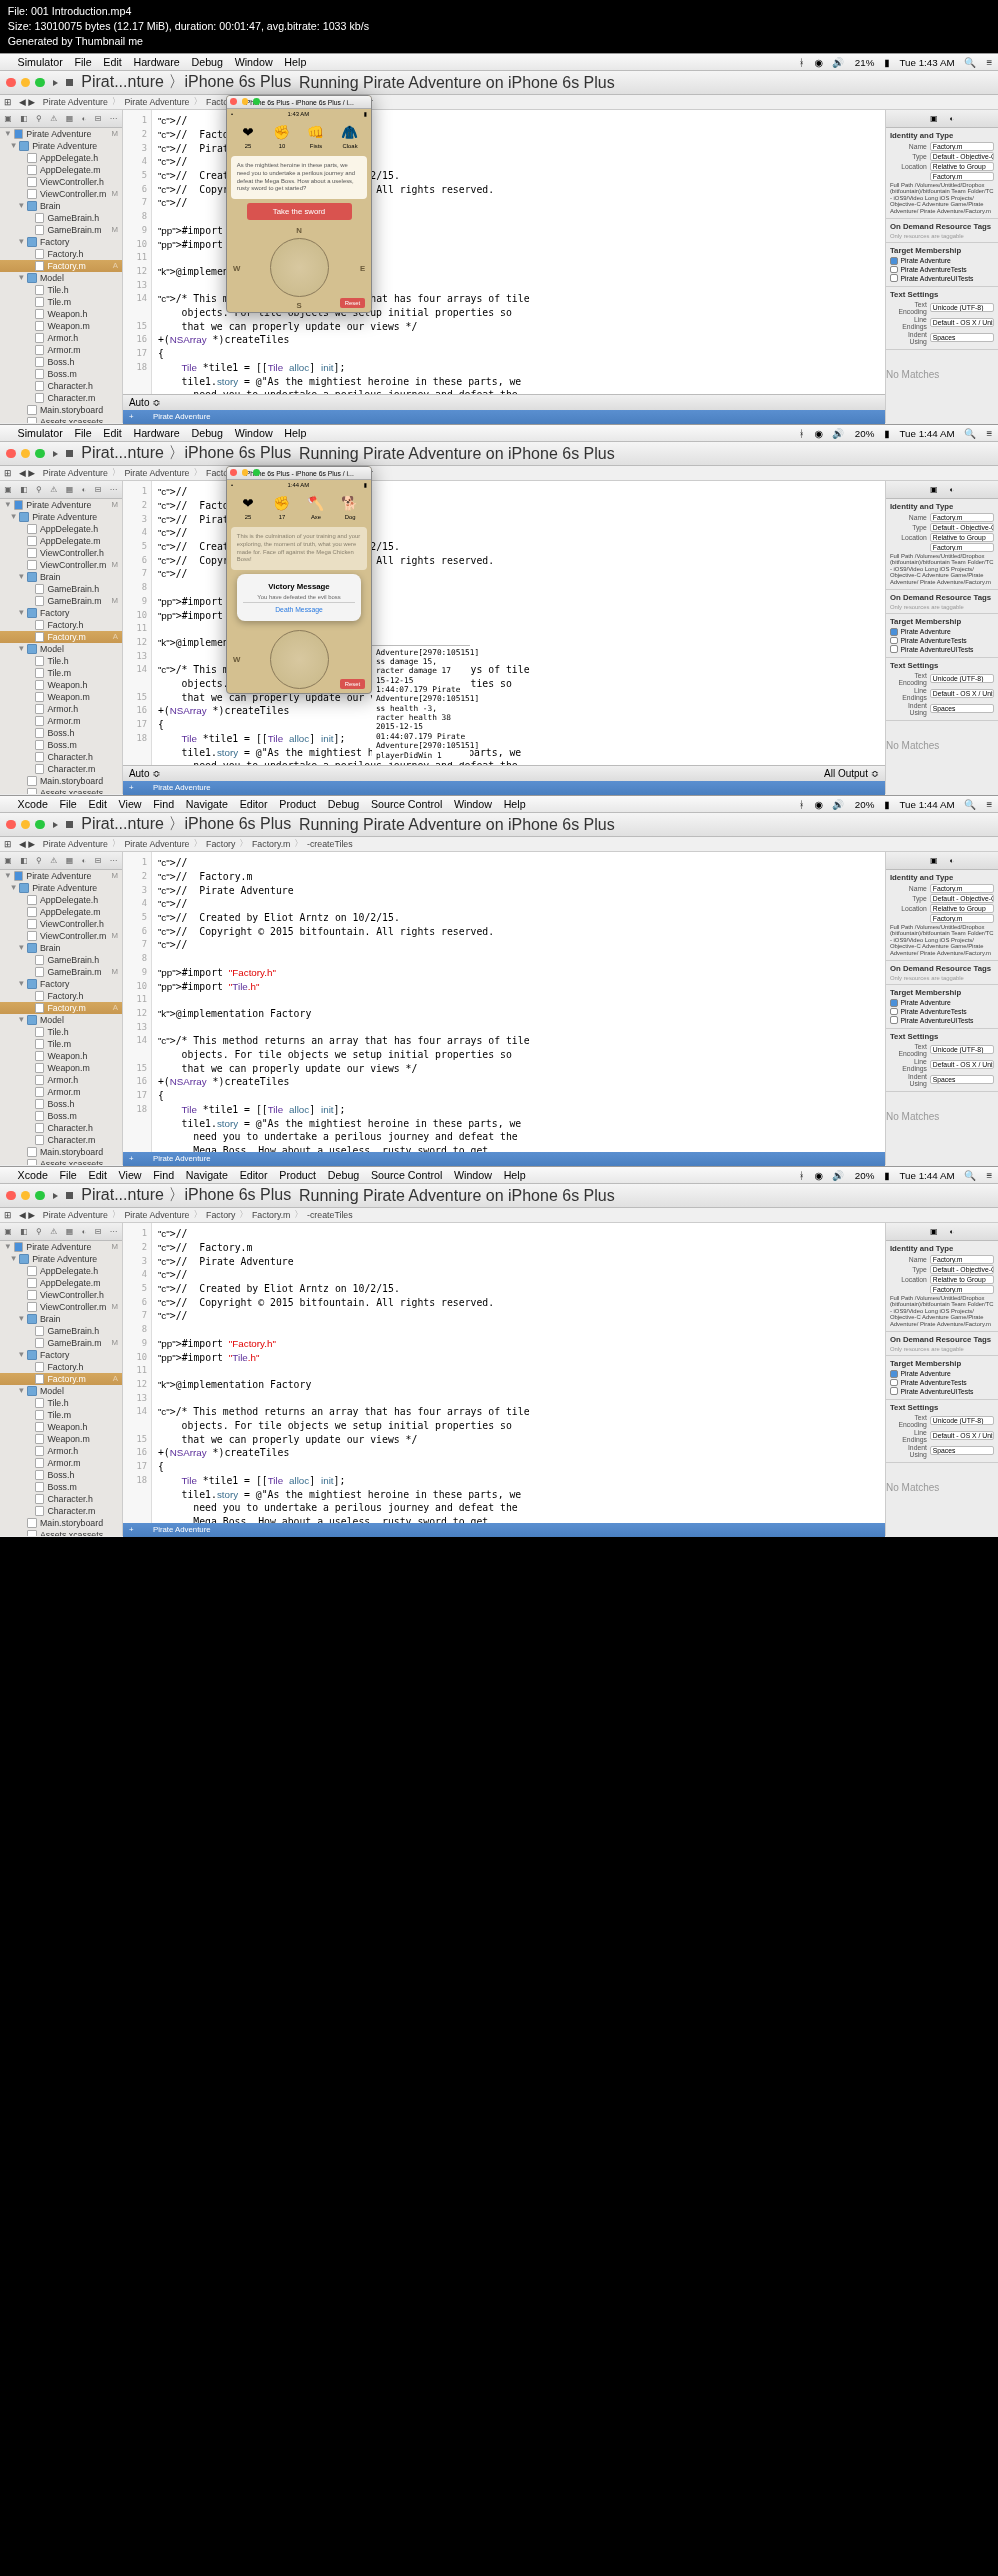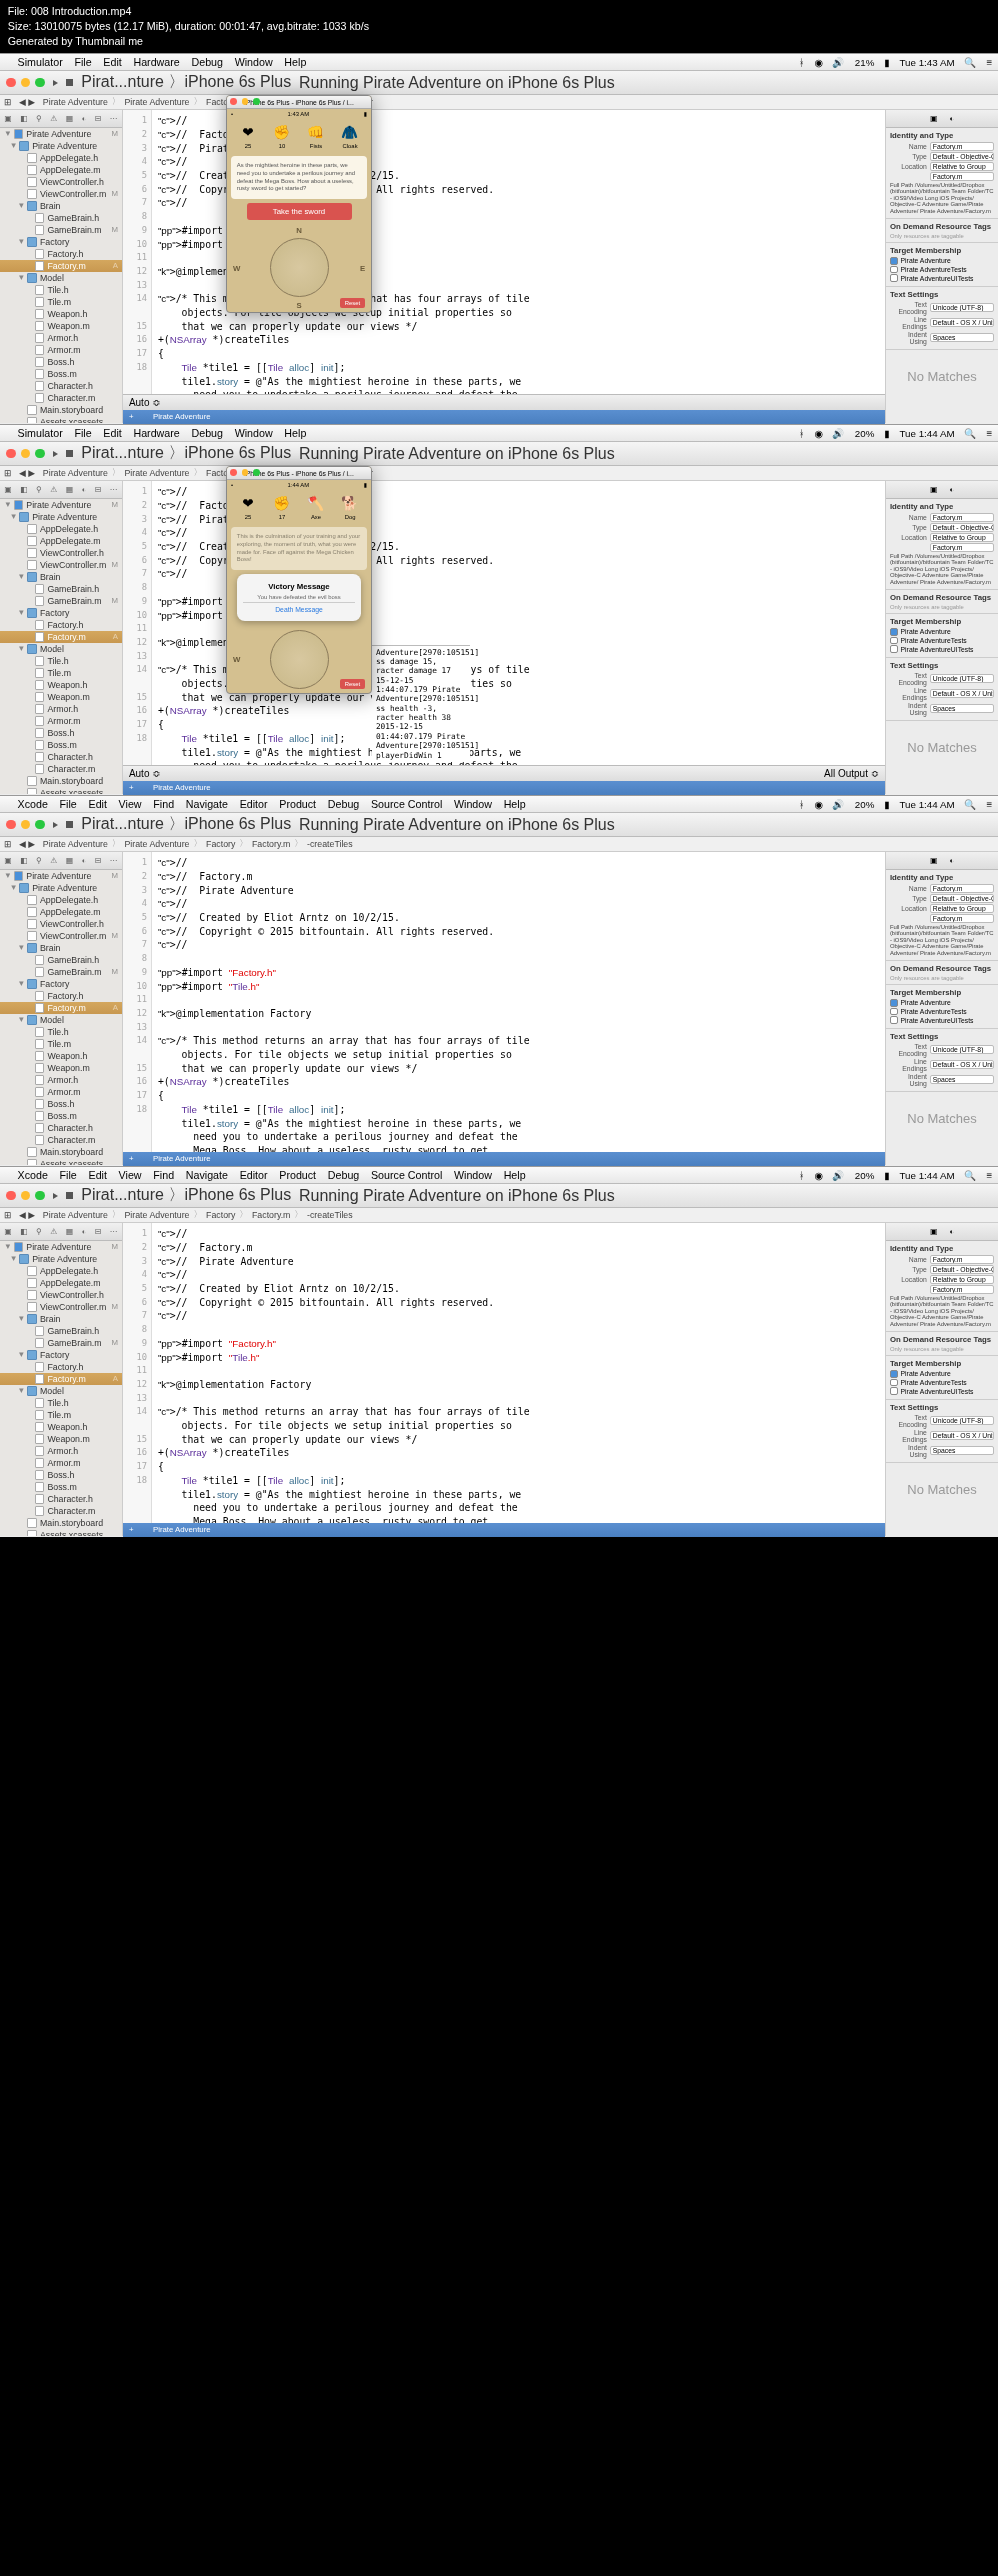--- a/index.html
+++ b/index.html
@@ -45,21 +45,21 @@
 .code .t { color: #5b2e9a; }
 .code .m { color: #3a6e8e; }
 .inspector { width: 113px; background: #ececec; border-left: 1px solid #ccc; font-size: 7.8px; overflow: hidden; }
 .insp-tabs { height: 17.6px; background: linear-gradient(#f0f0f0,#ddd); border-bottom: 1px solid #bbb; display: flex; align-items: center; justify-content: center; gap: 11.7px; }
 .insp-sec { padding: 2.9px 3.9px; border-bottom: 1px solid #ccc; }
 .insp-sec .hdr { font-weight: bold; font-size: 7.8px; margin-bottom: 2px; color: #333; }
 .insp-row { display: flex; align-items: center; margin: 1px 0; gap: 2.9px; }
 .insp-row .lbl { width: 37px; text-align: right; color: #555; font-size: 6.8px; }
 .insp-row .val { flex: 1; background: #fff; border: 1px solid #bbb; border-radius: 2px; padding: 0 2px; font-size: 6.8px; overflow: hidden; white-space: nowrap; }
 .insp-row .path { font-size: 5.9px; color: #444; line-height: 1.1; }
-.nomatch { text-align: center; color: #999; font-size: 13px; padding: 19.5px 0; }
+.nomatch { text-align: left; color: #999; font-size: 10px; padding: 19.5px 0; }
 .simwin { position: absolute; width: 146px; background: #d4c090; border: 1px solid #888; box-shadow: 0 3.9px 19.5px rgba(0,0,0,0.4); z-index: 10; border-radius: 3.9px; overflow: hidden; }
 .simwin .simtitle { height: 13.7px; background: linear-gradient(#f5f5f5,#ddd); font-size: 6.8px; text-align: center; line-height: 13.7px; border-bottom: 1px solid #aaa; position: relative; }
 .simwin .simtitle .traffic { position: absolute; left: 2.9px; top: 2px; }
 .simwin .simtitle .tdot { width: 6.8px; height: 6.8px; }
 .simwin .statusbar { height: 9.8px; background: #d4c090; display: flex; justify-content: space-between; font-size: 5.9px; padding: 0 3.9px; align-items: center; }
 .simwin .items { display: flex; justify-content: space-around; padding: 3.9px; }
 .simwin .item { text-align: center; font-size: 5.9px; }
 .simwin .item .iconbox { width: 17.6px; height: 17.6px; margin: 0 auto 2px; display: flex; align-items: center; justify-content: center; font-size: 13.7px; }
 .simwin .storybox { background: #faf5e8; margin: 3.9px; padding: 5.9px; border-radius: 3.9px; font-size: 5.9px; color: #555; line-height: 1.3; }
 .simwin .actionbtn { background: #d9534f; color: #fff; text-align: center; margin: 3.9px 19.5px; padding: 3.9px; border-radius: 2.9px; font-size: 7.8px; }
@@ -75,21 +75,21 @@
 .debugbar { height: 15.6px; background: linear-gradient(#f0f0f0,#ddd); border-top: 1px solid #bbb; display: flex; align-items: center; font-size: 10px; padding: 0 5.9px; gap: 7.8px; position: absolute; bottom: 13.7px; left: 123px; right: 113px; }
 .bottombar { height: 13.7px; background: linear-gradient(#5a8fd0,#4a7fc0); position: absolute; bottom: 0; left: 123px; right: 113px; color: #fff; font-size: 7.8px; display: flex; align-items: center; padding: 0 5.9px; }
 .bottombar .app { margin-left: 19.5px; }
 .cb { width: 7.8px; height: 7.8px; border: 1px solid #888; background: #fff; border-radius: 2px; display: inline-block; }
 .cb.chk { background: #4a90d9; }
 </style>
 </head>
 <body>
 
 <div class="video-info">
-<div>File: 008 Introduction.mp4</div>
+<div>File: 001 Introduction.mp4</div>
 <div><span class="w">Size: 13010075 bytes (12.17 MiB), duration: 00:01:47, avg.bitrate: 1033 kb/s</span></div>
 <div>Generated by Thumbnail me</div>
 </div>
 
 <div class="panel">
   <div class="menubar">
     <span class="apple"></span>
     <span>Simulator</span>
     <span>File</span>
     <span>Edit</span>

